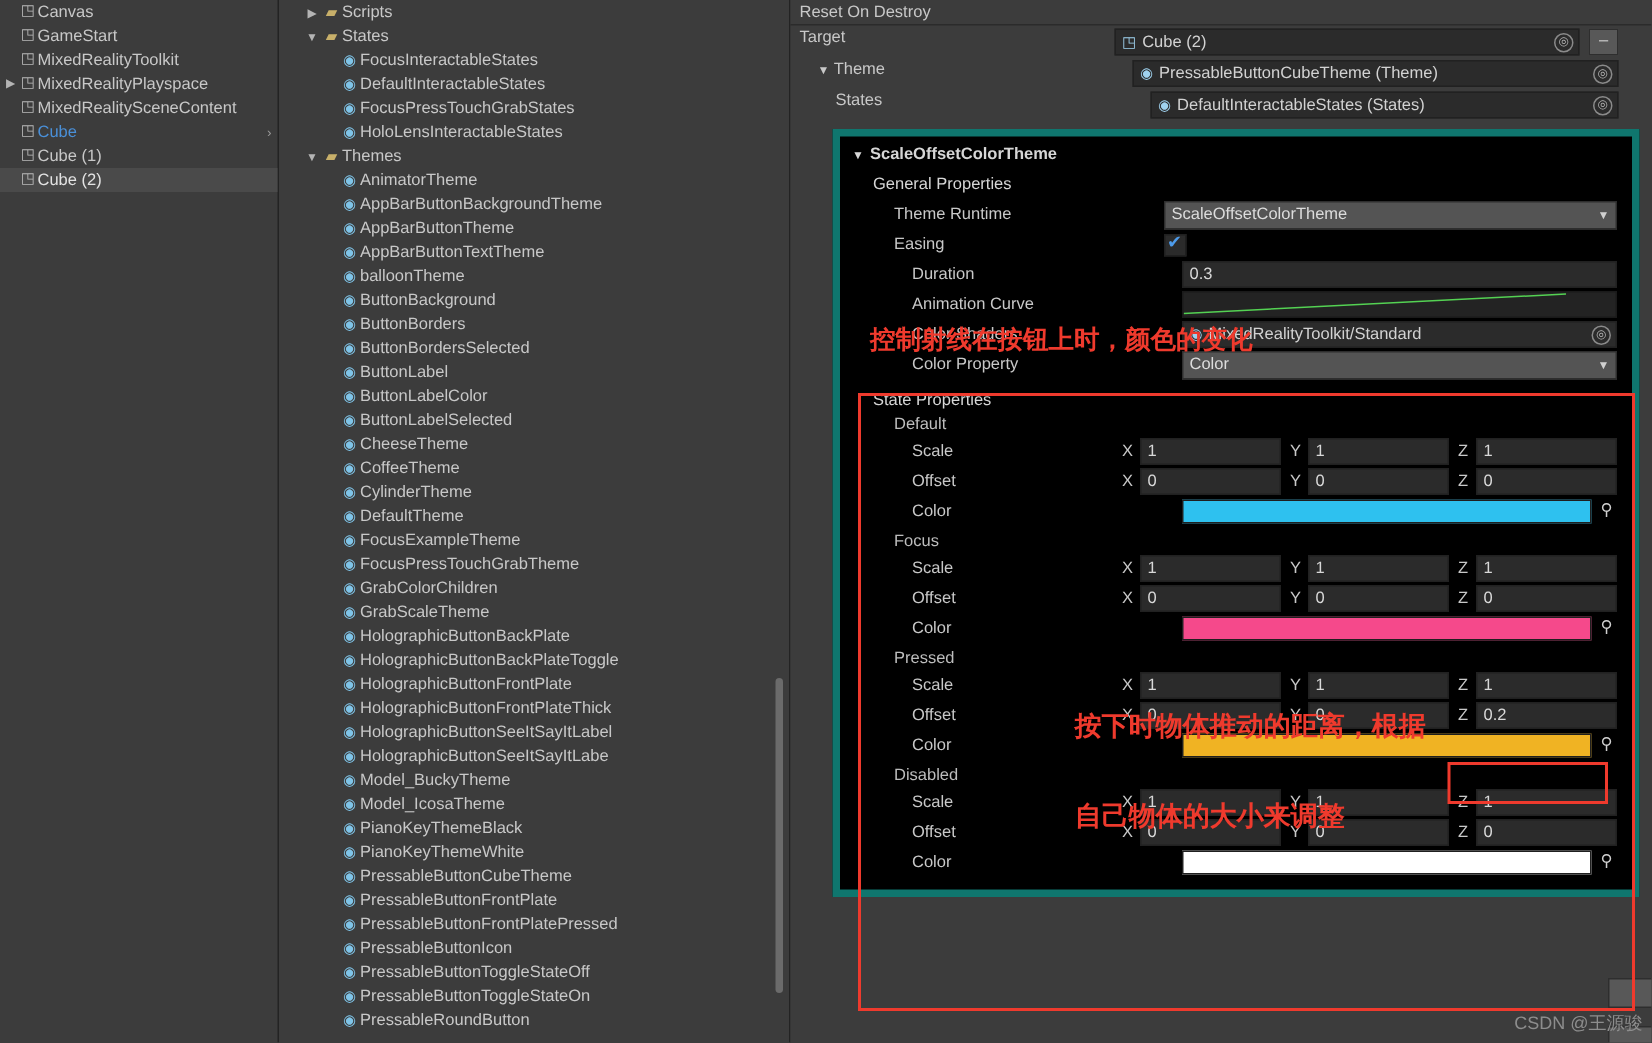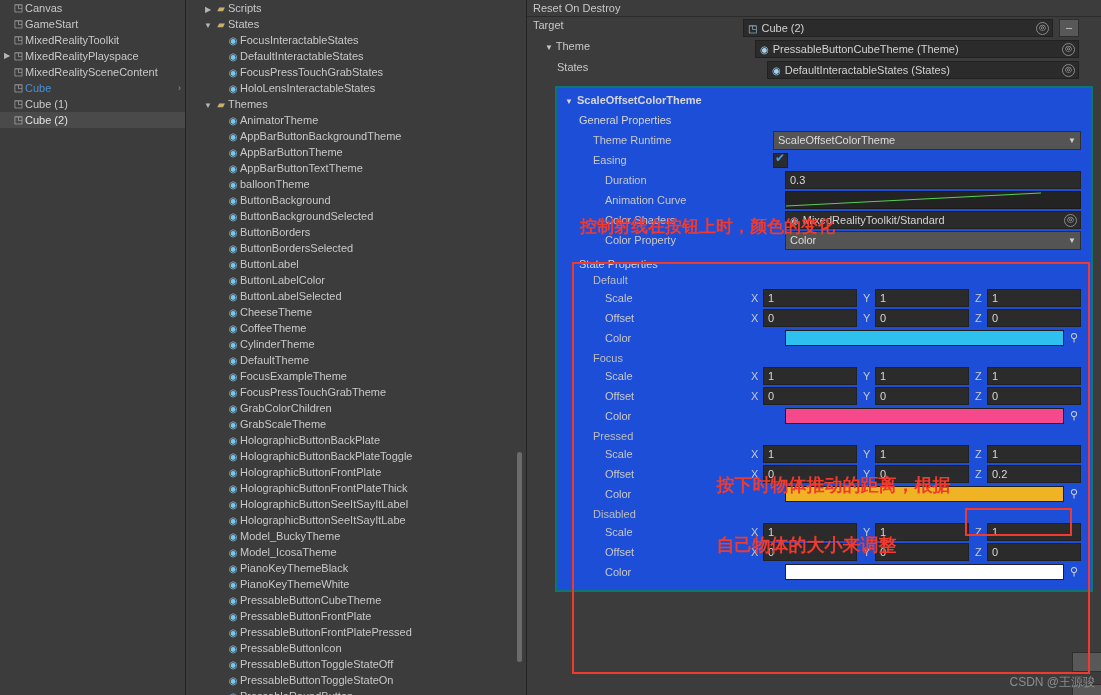--- a/index.html
+++ b/index.html
@@ -41,21 +41,21 @@
   .reset-row{height:16px;line-height:16px;padding-left:6px;color:#c8c8c8;}
   .hr{height:1px;background:#2b2b2b;margin:0;}
 
   .field-row{display:flex;align-items:flex-start;height:19px;margin:2px 16px 0 0;}
   .field-label{width:210px;padding-left:6px;color:#c8c8c8;white-space:nowrap;overflow:hidden;}
   .obj-field{flex:1;height:16px;background:#2b2b2b;border:1px solid #212121;display:flex;align-items:center;padding:0 0 0 4px;color:#d2d2d2;position:relative;margin-right:6px;}
   .obj-field .oico{color:#9fd2ef;margin-right:4px;font-size:10px;}
   .obj-field .dot{position:absolute;right:3px;top:2px;width:11px;height:11px;border-radius:50%;border:1px solid #8a8a8a;color:#b9b9b9;font-size:8px;line-height:10px;text-align:center;}
   .minus-btn{width:18px;height:16px;background:#585858;border:1px solid #2e2e2e;color:#d0d0d0;text-align:center;line-height:14px;margin-right:6px;}
 
-  .theme-box{margin:6px 8px 0 28px;border:2px solid #0f766e;background:#1d4ed8;padding:6px 8px 8px 8px;}
+  .theme-box{margin:6px 8px 0 28px;border:5px solid #0f766e;background:#000000;padding:6px 8px 8px 8px;}
   .foldout{color:#d6d6d6;font-weight:bold;font-size:11px;}
   .foldout .tri{display:inline-block;width:12px;color:#d6d6d6;font-size:8px;}
   .sub-head{margin:8px 0 4px 14px;color:#d6d6d6;font-size:11px;}
 
   .prop-row{display:flex;align-items:center;height:20px;}
   .prop-label{width:180px;padding-left:28px;color:#c8c8c8;white-space:nowrap;}
   .prop-label.ind2{padding-left:40px;}
   .ctrl{flex:1;margin-right:2px;}
   .drop{height:17px;background:#545454;border:1px solid #2e2e2e;color:#dcdcdc;display:flex;align-items:center;padding:0 4px;justify-content:space-between;}
   .drop .cv{font-size:8px;color:#d0d0d0;}
@@ -109,21 +109,20 @@
       <div class="p-row indent3"><span class="tw"></span><span class="sico">◉</span><span>DefaultInteractableStates</span></div>
       <div class="p-row indent3"><span class="tw"></span><span class="sico">◉</span><span>FocusPressTouchGrabStates</span></div>
       <div class="p-row indent3"><span class="tw"></span><span class="sico">◉</span><span>HoloLensInteractableStates</span></div>
       <div class="p-row indent2"><span class="tw">▼</span><span class="fico">▰</span><span>Themes</span></div>
       <div class="p-row indent3"><span class="tw"></span><span class="sico">◉</span><span>AnimatorTheme</span></div>
       <div class="p-row indent3"><span class="tw"></span><span class="sico">◉</span><span>AppBarButtonBackgroundTheme</span></div>
       <div class="p-row indent3"><span class="tw"></span><span class="sico">◉</span><span>AppBarButtonTheme</span></div>
       <div class="p-row indent3"><span class="tw"></span><span class="sico">◉</span><span>AppBarButtonTextTheme</span></div>
       <div class="p-row indent3"><span class="tw"></span><span class="sico">◉</span><span>balloonTheme</span></div>
       <div class="p-row indent3"><span class="tw"></span><span class="sico">◉</span><span>ButtonBackground</span></div>
-      <div class="p-row indent3"><span class="tw"></span><span class="sico">◉</span><span>ButtonBackgroundSelected</span></div>
       <div class="p-row indent3"><span class="tw"></span><span class="sico">◉</span><span>ButtonBorders</span></div>
       <div class="p-row indent3"><span class="tw"></span><span class="sico">◉</span><span>ButtonBordersSelected</span></div>
       <div class="p-row indent3"><span class="tw"></span><span class="sico">◉</span><span>ButtonLabel</span></div>
       <div class="p-row indent3"><span class="tw"></span><span class="sico">◉</span><span>ButtonLabelColor</span></div>
       <div class="p-row indent3"><span class="tw"></span><span class="sico">◉</span><span>ButtonLabelSelected</span></div>
       <div class="p-row indent3"><span class="tw"></span><span class="sico">◉</span><span>CheeseTheme</span></div>
       <div class="p-row indent3"><span class="tw"></span><span class="sico">◉</span><span>CoffeeTheme</span></div>
       <div class="p-row indent3"><span class="tw"></span><span class="sico">◉</span><span>CylinderTheme</span></div>
       <div class="p-row indent3"><span class="tw"></span><span class="sico">◉</span><span>DefaultTheme</span></div>
       <div class="p-row indent3"><span class="tw"></span><span class="sico">◉</span><span>FocusExampleTheme</span></div>

